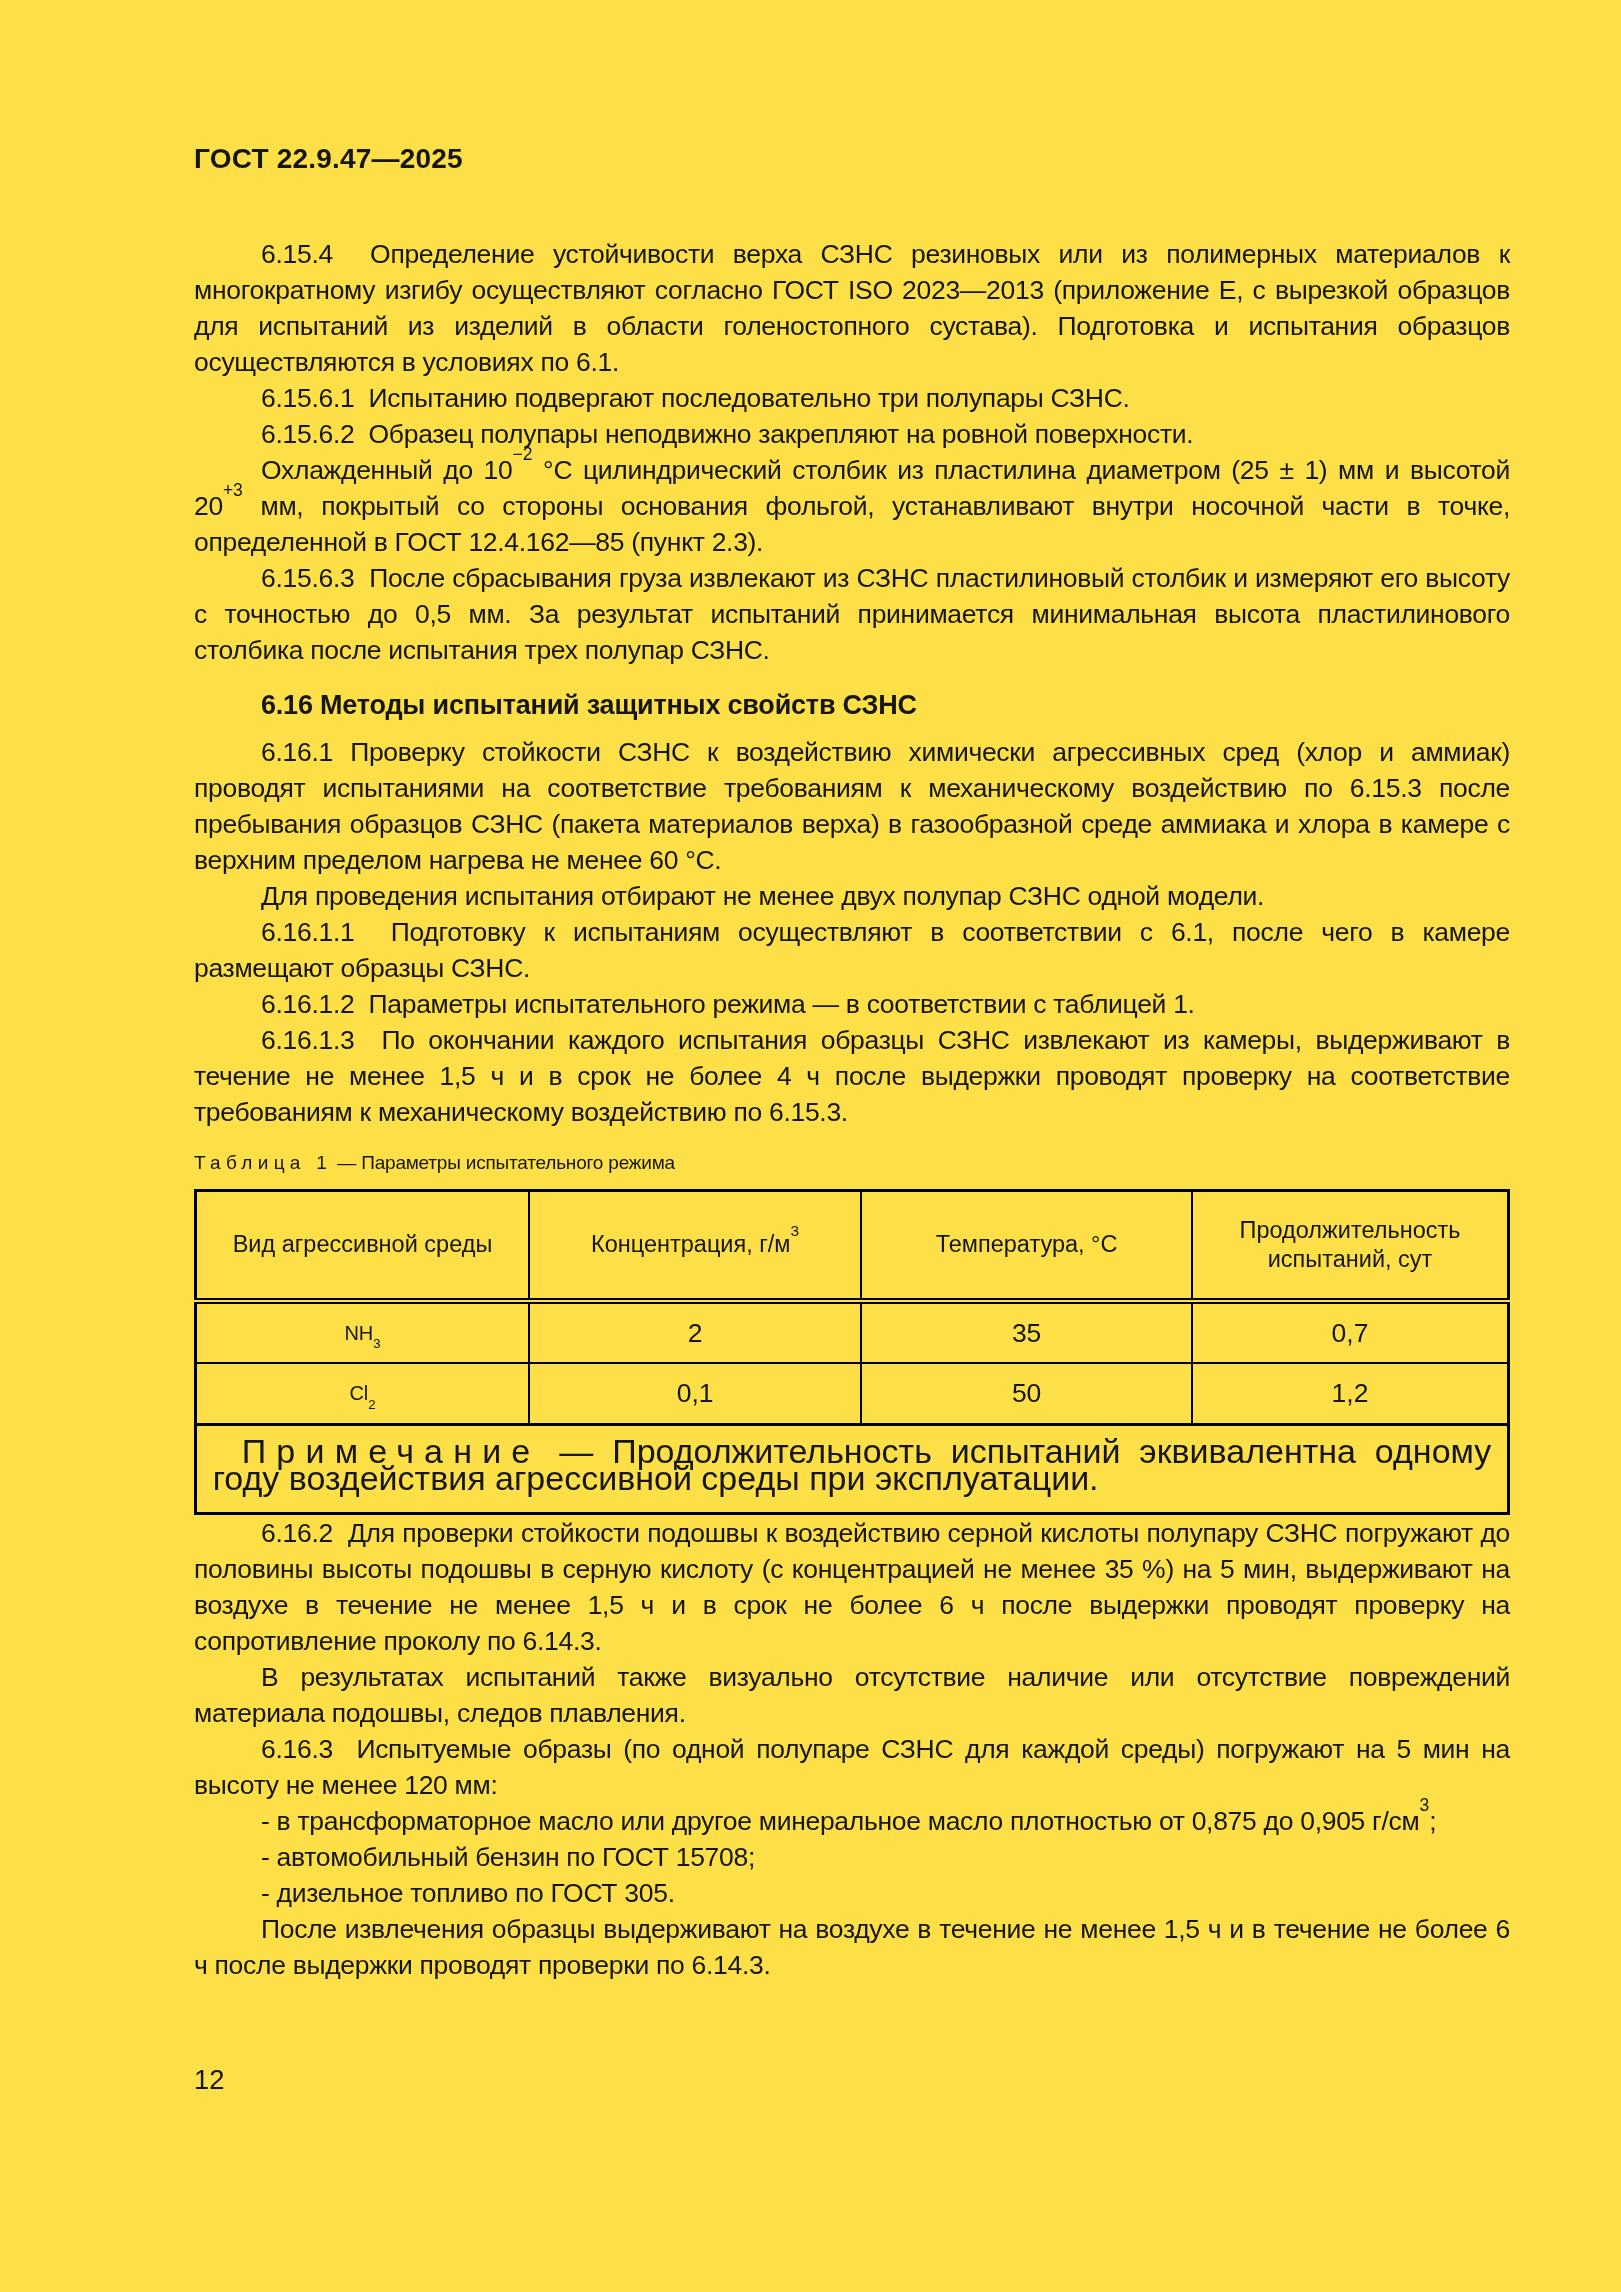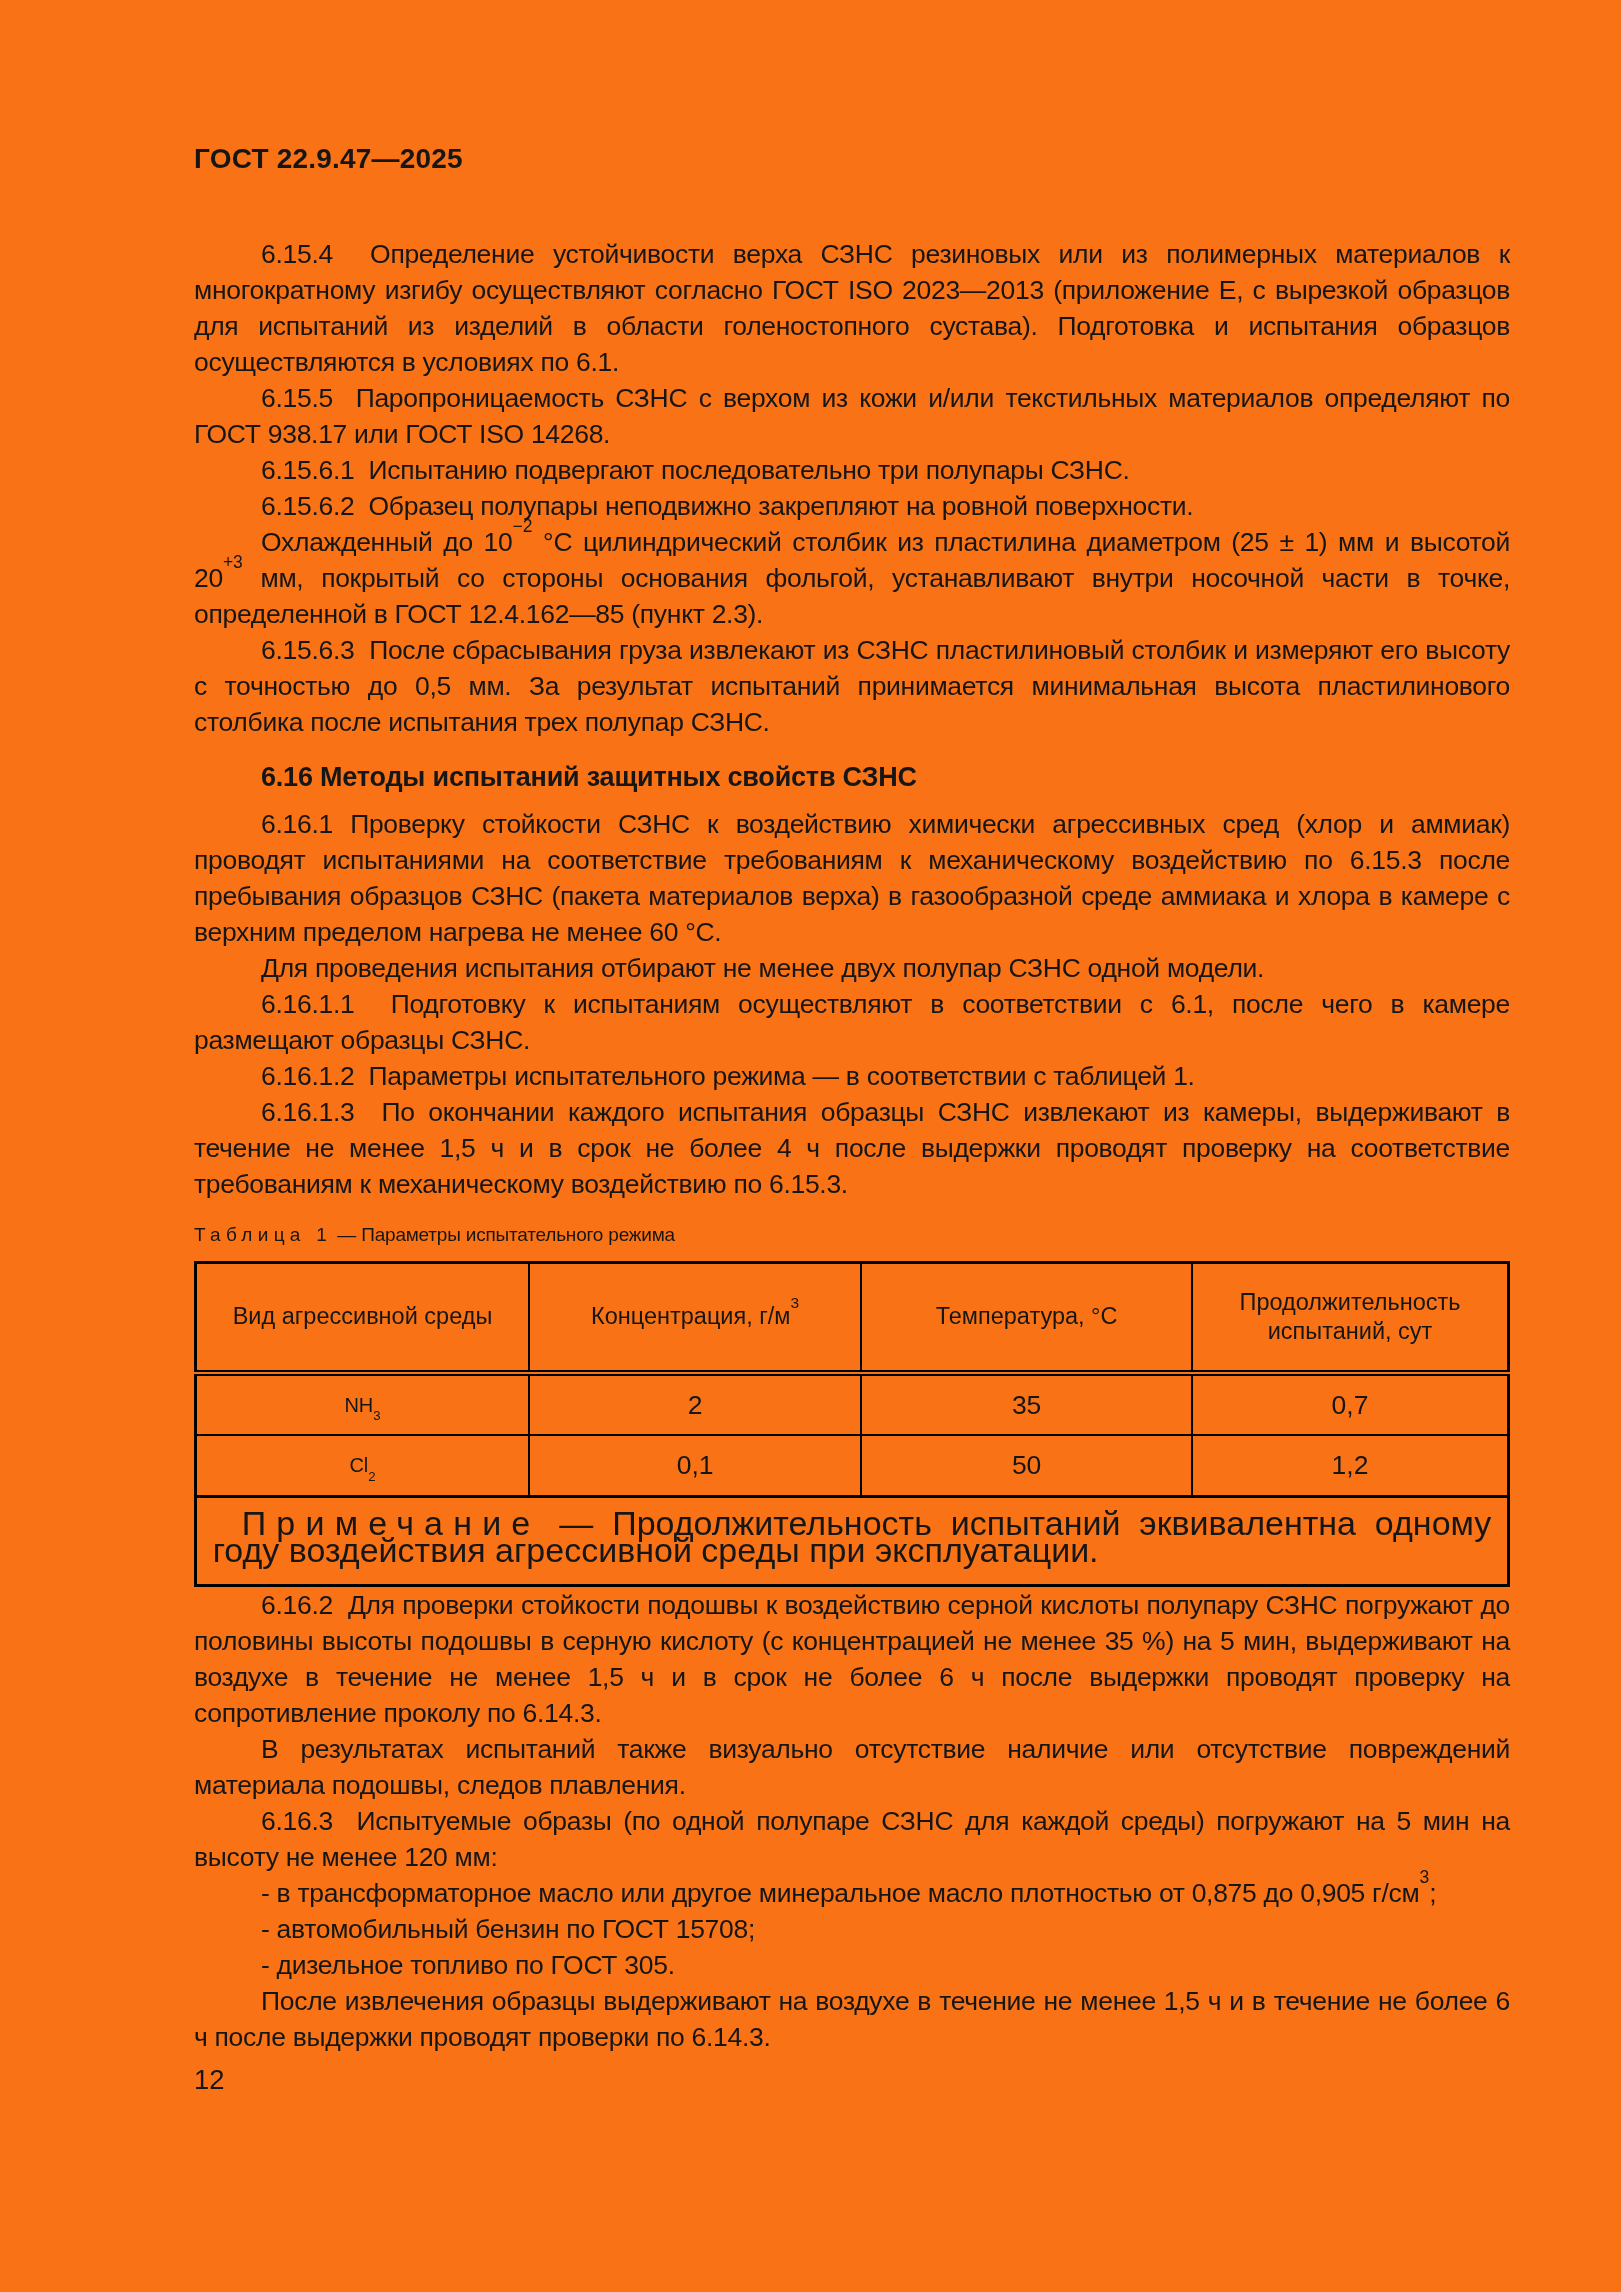--- a/index.html
+++ b/index.html
@@ -1,19 +1,19 @@
 <!DOCTYPE html>
 <html lang="ru"><head>
 <meta charset="utf-8">
 <style>
   html,body { margin:0; padding:0; background:#ffffff; }
   .page {
     position:relative;
     width:1621px; height:2293px;
-    background:#f97316;
+    background:#fde047;
     font-family:"Liberation Sans", sans-serif;
     color:#161616;
     overflow:hidden;
   }
   .doc-header {
     position:absolute; left:194px; top:143px;
     font-size:28px; font-weight:bold; letter-spacing:0.2px;
   }
   .content {
     position:absolute; left:194px; top:236px; width:1316px;
@@ -61,21 +61,20 @@
 </head>
 <body>
 
 <div class="page">
 
   <div class="doc-header">ГОСТ 22.9.47—2025</div>
 
   <div class="content">
 
     <p class="b">6.15.4&nbsp; Определение устойчивости верха СЗНС резиновых или из полимерных материалов к многократному изгибу осуществляют согласно ГОСТ ISO 2023—2013 (приложение Е, с вырезкой образцов для испытаний из изделий в области голеностопного сустава). Подготовка и испытания образцов осуществляются в условиях по 6.1.</p>
-    <p class="b">6.15.5&nbsp; Паропроницаемость СЗНС с верхом из кожи и/или текстильных материалов определяют по ГОСТ 938.17 или ГОСТ ISO 14268.</p>
     <p class="b">6.15.6.1&nbsp; Испытанию подвергают последовательно три полупары СЗНС.</p>
     <p class="b">6.15.6.2&nbsp; Образец полупары неподвижно закрепляют на ровной поверхности.</p>
 
     <p class="b"><span>Охлажденный до 10</span><sup class="s">−2</sup><span> °С цилиндрический столбик из пластилина диаметром (25 ± 1) мм и высотой 20</span><sup class="s">+3</sup><span> мм, покрытый со стороны основания фольгой, устанавливают внутри носочной части в точке, определенной в ГОСТ 12.4.162—85 (пункт 2.3).</span></p>
 
     <p class="b">6.15.6.3&nbsp; После сбрасывания груза извлекают из СЗНС пластилиновый столбик и измеряют его высоту с точностью до 0,5 мм. За результат испытаний принимается минимальная высота пластилинового столбика после испытания трех полупар СЗНС.</p>
 
     <h2 class="subheading">6.16 Методы испытаний защитных свойств СЗНС</h2>
 
     <p class="b">6.16.1 Проверку стойкости СЗНС к воздействию химически агрессивных сред (хлор и аммиак) проводят испытаниями на соответствие требованиям к механическому воздействию по 6.15.3 после пребывания образцов СЗНС (пакета материалов верха) в газообразной среде аммиака и хлора в камере с верхним пределом нагрева не менее 60 °С.</p>

